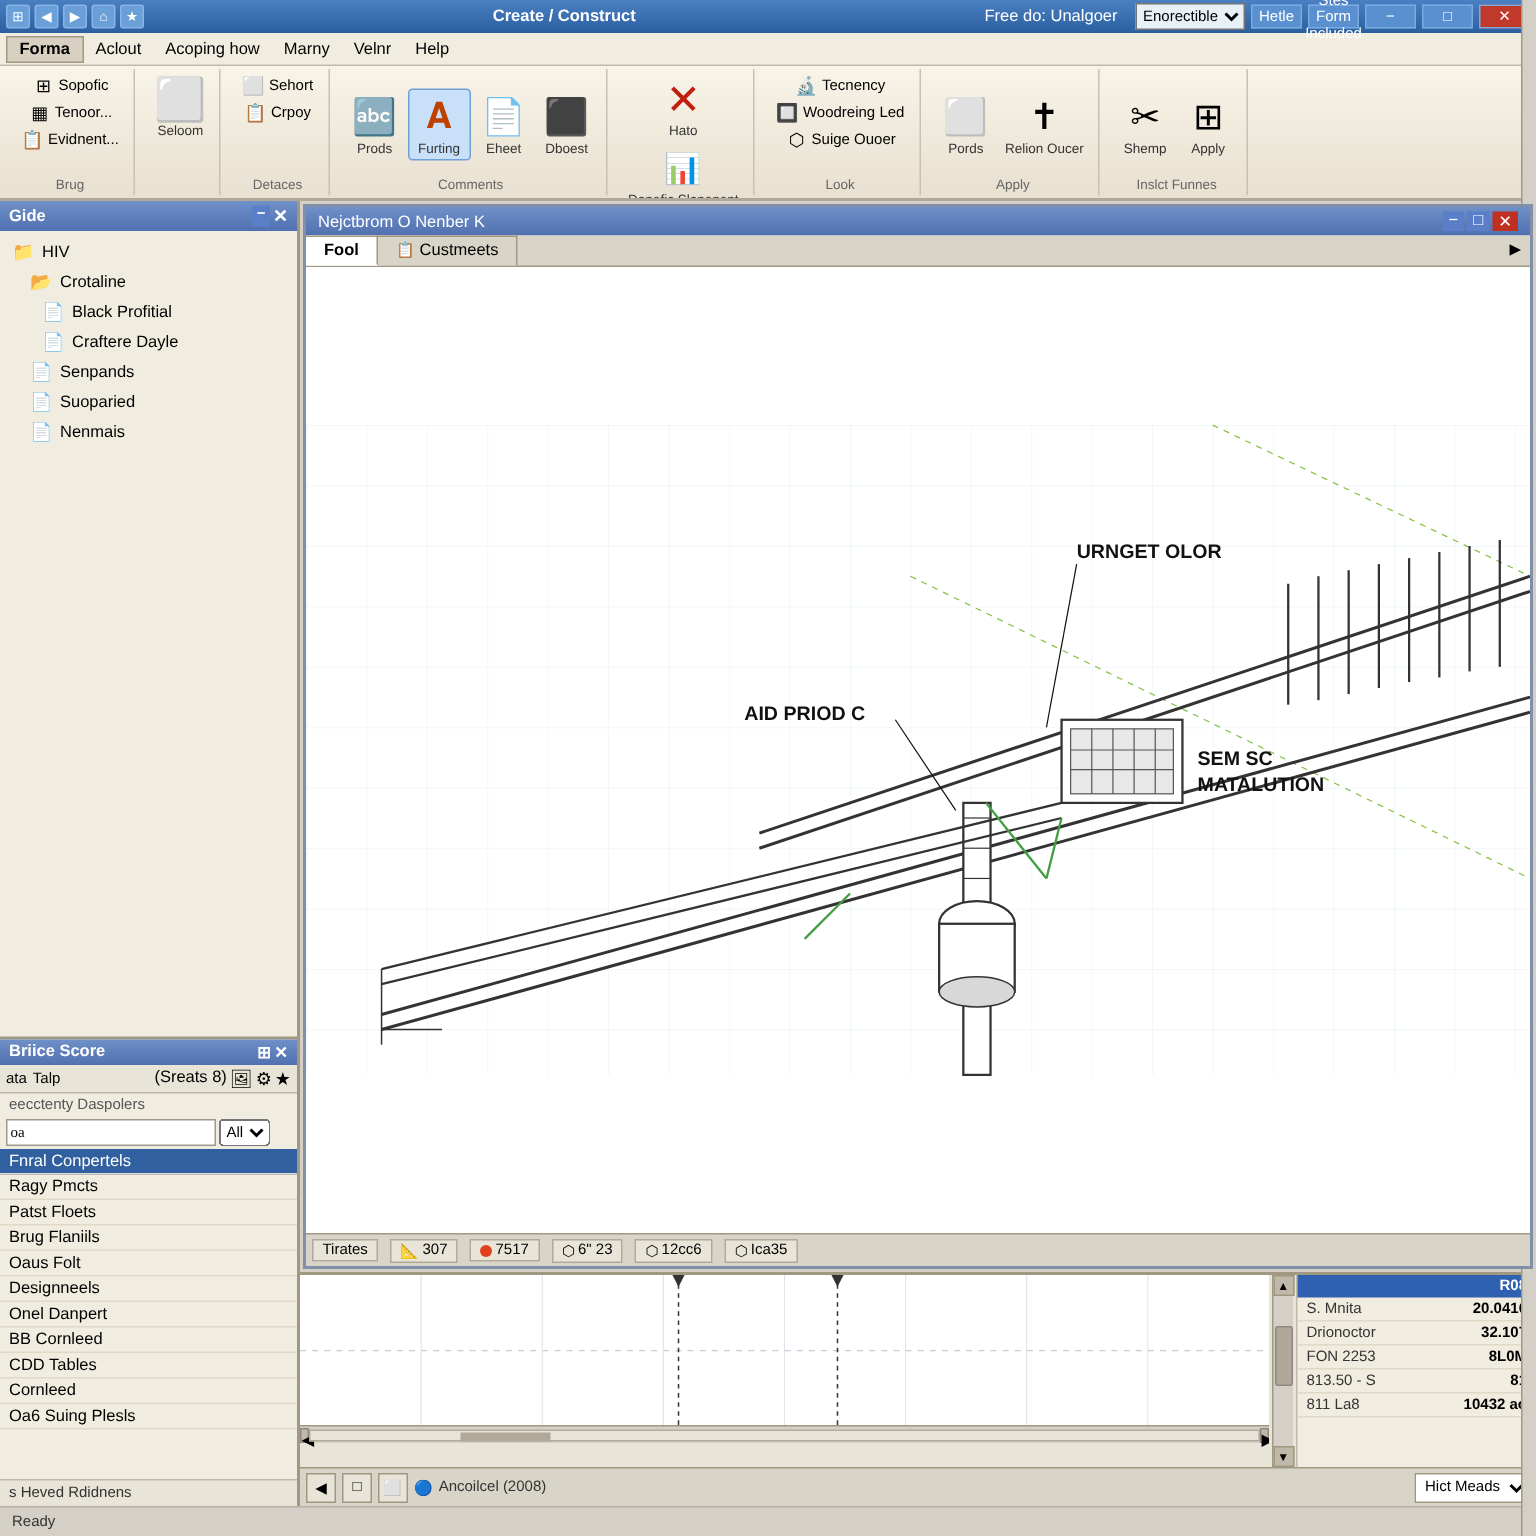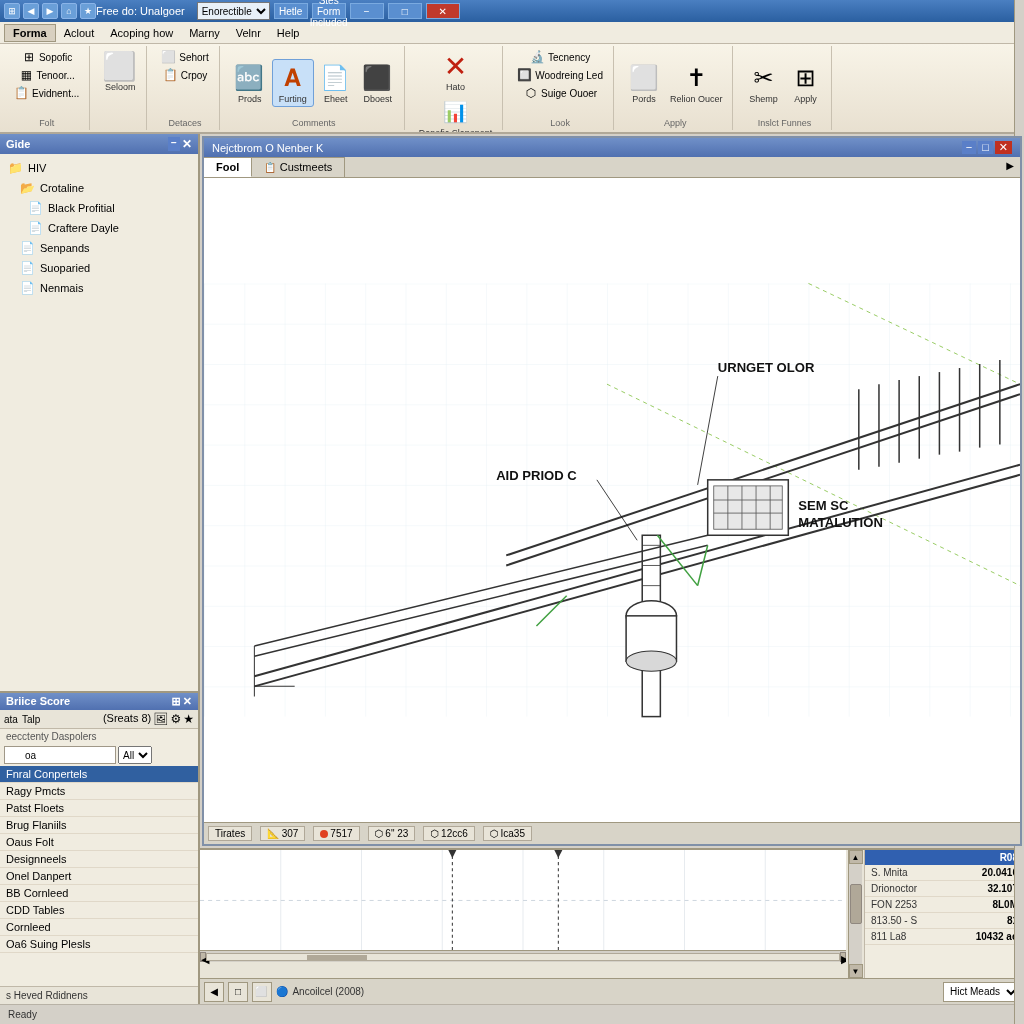--- a/index.html
+++ b/index.html
@@ -382,20 +382,21 @@
 <body>
 
 <div class="title-bar">
   <div class="title-bar-icons">
     <div class="title-bar-icon">⊞</div>
     <div class="title-bar-icon">◀</div>
     <div class="title-bar-icon">▶</div>
     <div class="title-bar-icon">⌂</div>
     <div class="title-bar-icon">★</div>
   </div>
+  <span class="title-bar-title">Create / Construct</span>
   <span style="font-size:11px; margin-right:12px;">Free do: Unalgoer</span>
   <div style="display:flex;align-items:center;gap:4px;">
     <select style="height:18px;font-size:10px;background:#e8f0f8;">
       <option>Enorectible</option>
     </select>
     <button class="title-btn">Hetle</button>
     <button class="title-btn">Stes Form Included</button>
     <button class="title-btn">−</button>
     <button class="title-btn">□</button>
     <button class="title-btn close">✕</button>
@@ -425,21 +426,21 @@
         <div class="ribbon-small-icon">▦</div>
         <span>Tenoor...</span>
       </div>
     </div>
     <div class="ribbon-row">
       <div class="ribbon-small-btn">
         <div class="ribbon-small-icon">📋</div>
         <span>Evidnent...</span>
       </div>
     </div>
-    <div class="ribbon-group-label">Folt</div>
+    <div class="ribbon-group-label">Brug</div>
   </div>
 
   <div class="ribbon-group">
     <div class="ribbon-btn">
       <div class="ribbon-btn-icon" style="font-size:28px;">⬜</div>
       <span class="ribbon-btn-label">Seloom</span>
     </div>
   </div>
 
   <div class="ribbon-group">
@@ -589,21 +590,21 @@
         <div style="flex:1;"></div>
         <div style="display:flex;gap:2px;">
           <span style="cursor:pointer;font-size:11px;">(Sreats 8)</span>
           <span style="cursor:pointer;font-size:12px;">🖼</span>
           <span style="cursor:pointer;font-size:12px;">⚙</span>
           <span style="cursor:pointer;font-size:12px;">★</span>
         </div>
       </div>
       <div style="padding:2px 6px;font-size:10px;color:#555;">eecctenty Daspolers</div>
       <div class="blp-search">
-        <input type="text" value="oa" style="width: 112px; height: 18px; border: 1px solid rgb(160, 152, 136); font-size: 10px; padding: 0px 20px;">
+        <input type="text" value="oa" style="width: 140px; height: 18px; border: 1px solid rgb(160, 152, 136); font-size: 10px; padding: 0px 2px; font-family: Liberation Serif, serif;">
         <select style="height:18px;font-size:10px;">
           <option>All</option>
         </select>
       </div>
       <div class="blp-list">
         <div class="blp-list-item selected">Fnral Conpertels</div>
         <div class="blp-list-item">Ragy Pmcts</div>
         <div class="blp-list-item">Patst Floets</div>
         <div class="blp-list-item">Brug Flaniils</div>
         <div class="blp-list-item">Oaus Folt</div>

